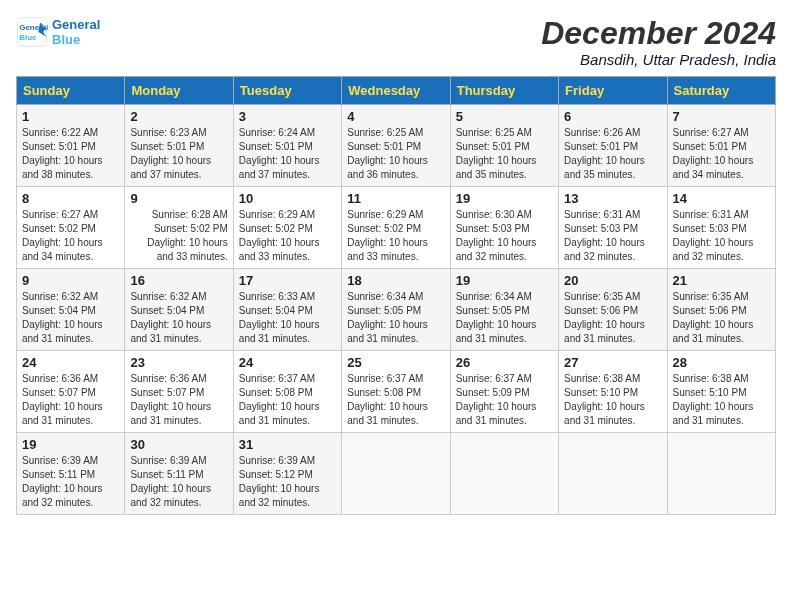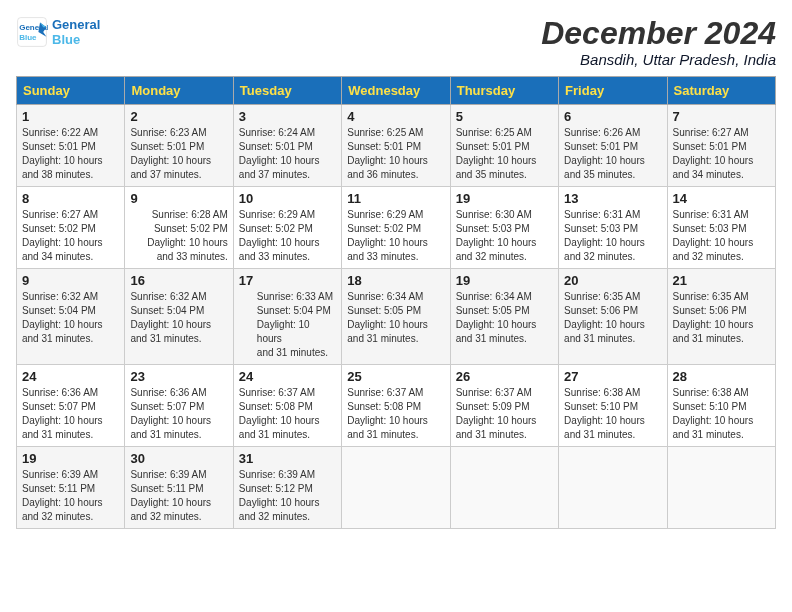--- a/index.html
+++ b/index.html
@@ -228,21 +228,21 @@
         </td>
         <td>
           <span class="day-num">16</span>
           <div class="day-detail" style="white-space: pre-line;">Sunrise: 6:32 AM
 Sunset: 5:04 PM
 Daylight: 10 hours
 and 31 minutes.</div>
         </td>
         <td>
           <span class="day-num">17</span>
-          <div class="day-detail" style="white-space: pre-line; margin-left: 18px;">Sunrise: 6:33 AM
+          <div class="day-detail" style="white-space: pre-line;">Sunrise: 6:33 AM
 Sunset: 5:04 PM
 Daylight: 10 hours
 and 31 minutes.</div>
         </td>
         <td>
           <span class="day-num">18</span>
           <div class="day-detail" style="white-space: pre-line;">Sunrise: 6:34 AM
 Sunset: 5:05 PM
 Daylight: 10 hours
 and 31 minutes.</div>

